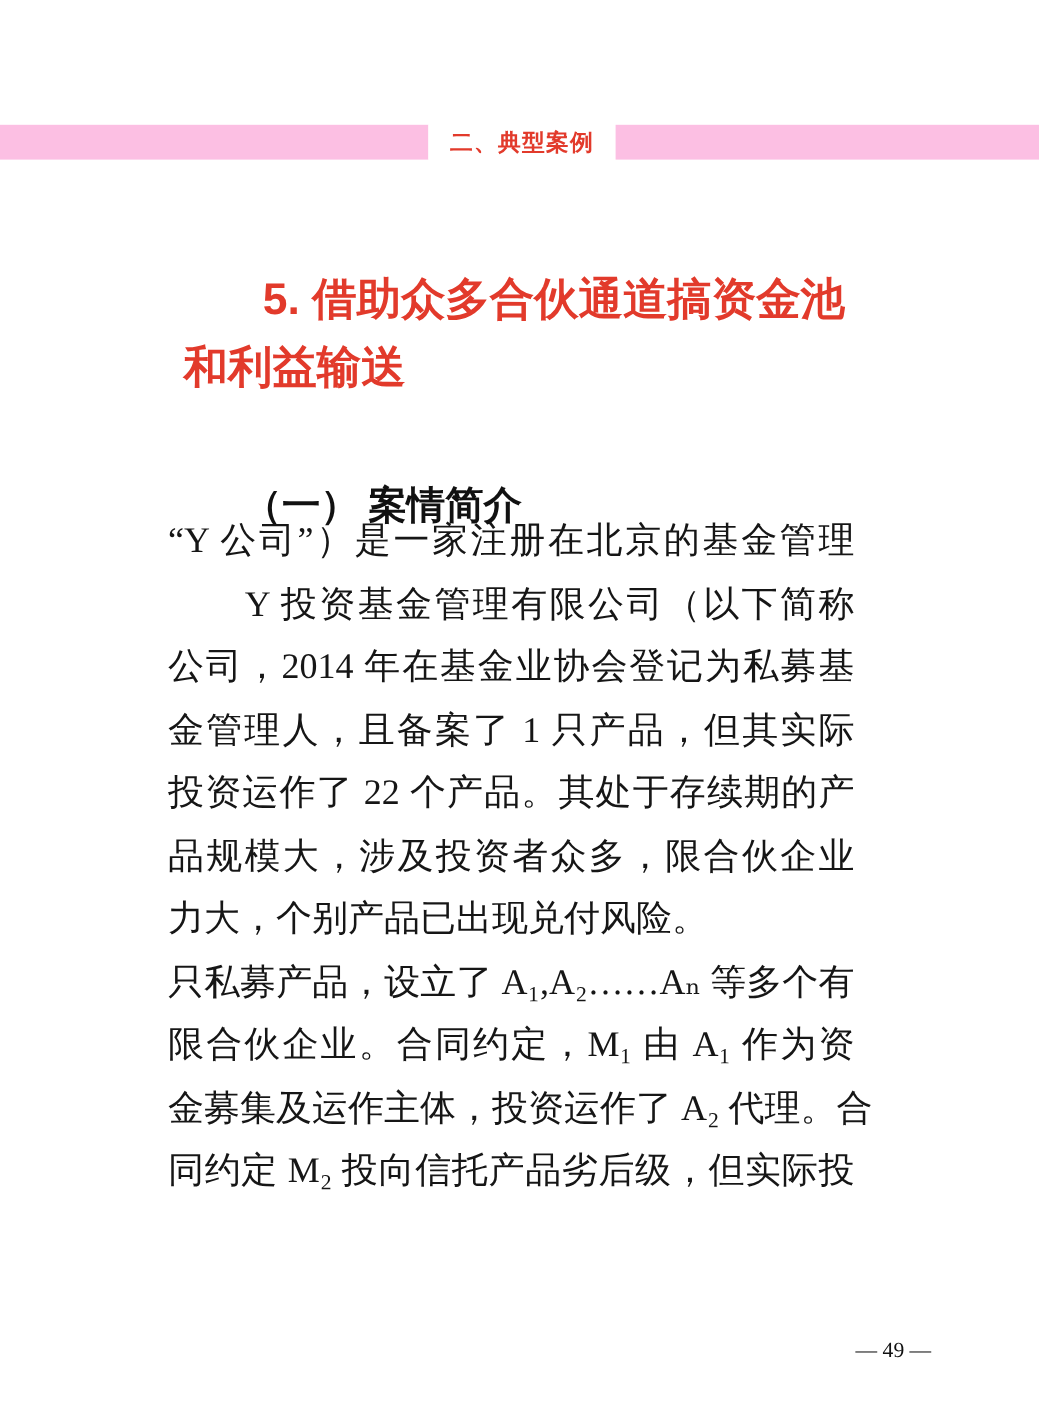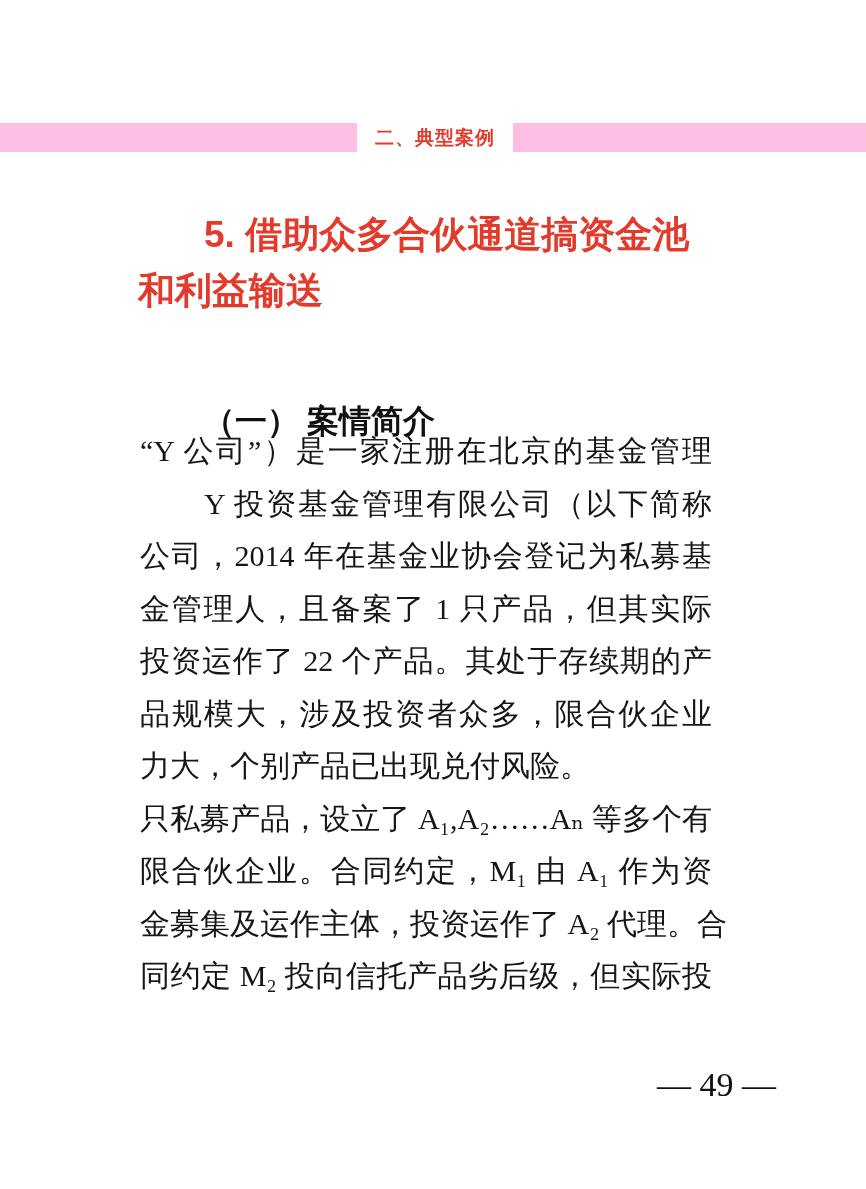--- a/index.html
+++ b/index.html
@@ -13,21 +13,20 @@
     color: #161616;
   }
 
   
   .band {
     position: absolute;
     top: 104px; left: 0;
     width: 866px; height: 29px;
     display: flex;
     align-items: stretch;
-    margin-top: 19px;
   }
   .band-bar { background: #fcbfe3; }
   .band-bar.left  { flex: 0 0 357px; }
   .band-bar.right { flex: 1 1 auto; }
   .band-label-box {
     flex: 0 0 156px;
     background: #ffffff;
     display: flex;
     align-items: center;
     justify-content: center;
@@ -44,21 +43,21 @@
   
   .chapter-title {
     position: absolute;
     left: 138px; top: 207px;
     width: 600px;
     font-family: "Liberation Sans", "DejaVu Sans", sans-serif;
     font-size: 37px;
     line-height: 56px;
     font-weight: bold;
     color: #e23a2b;
-    margin: 0;
+    margin: 15px;
   }
   .chapter-title .t1 { text-indent: 66px; }
   .chapter-title .t2 { text-indent: 0; }
 
   
   .section-heading {
     position: absolute;
     left: 140px; top: 400px;
     width: 572px;
     margin: 0;
@@ -84,22 +83,22 @@
     text-align-last: justify;
     white-space: nowrap;
   }
   .bline.end {
     text-align-last: left;
   }
 
   
   .page-number {
     position: absolute;
-    top: 1068px; right: 90px;
-    font-size: 34px;
+    top: 1108px; right: 90px;
+    font-size: 18px;
     line-height: 34px;
     color: #111111;
     white-space: nowrap;
   }
 </style>
 </head>
 <body>
 
 <div class="page">
 

